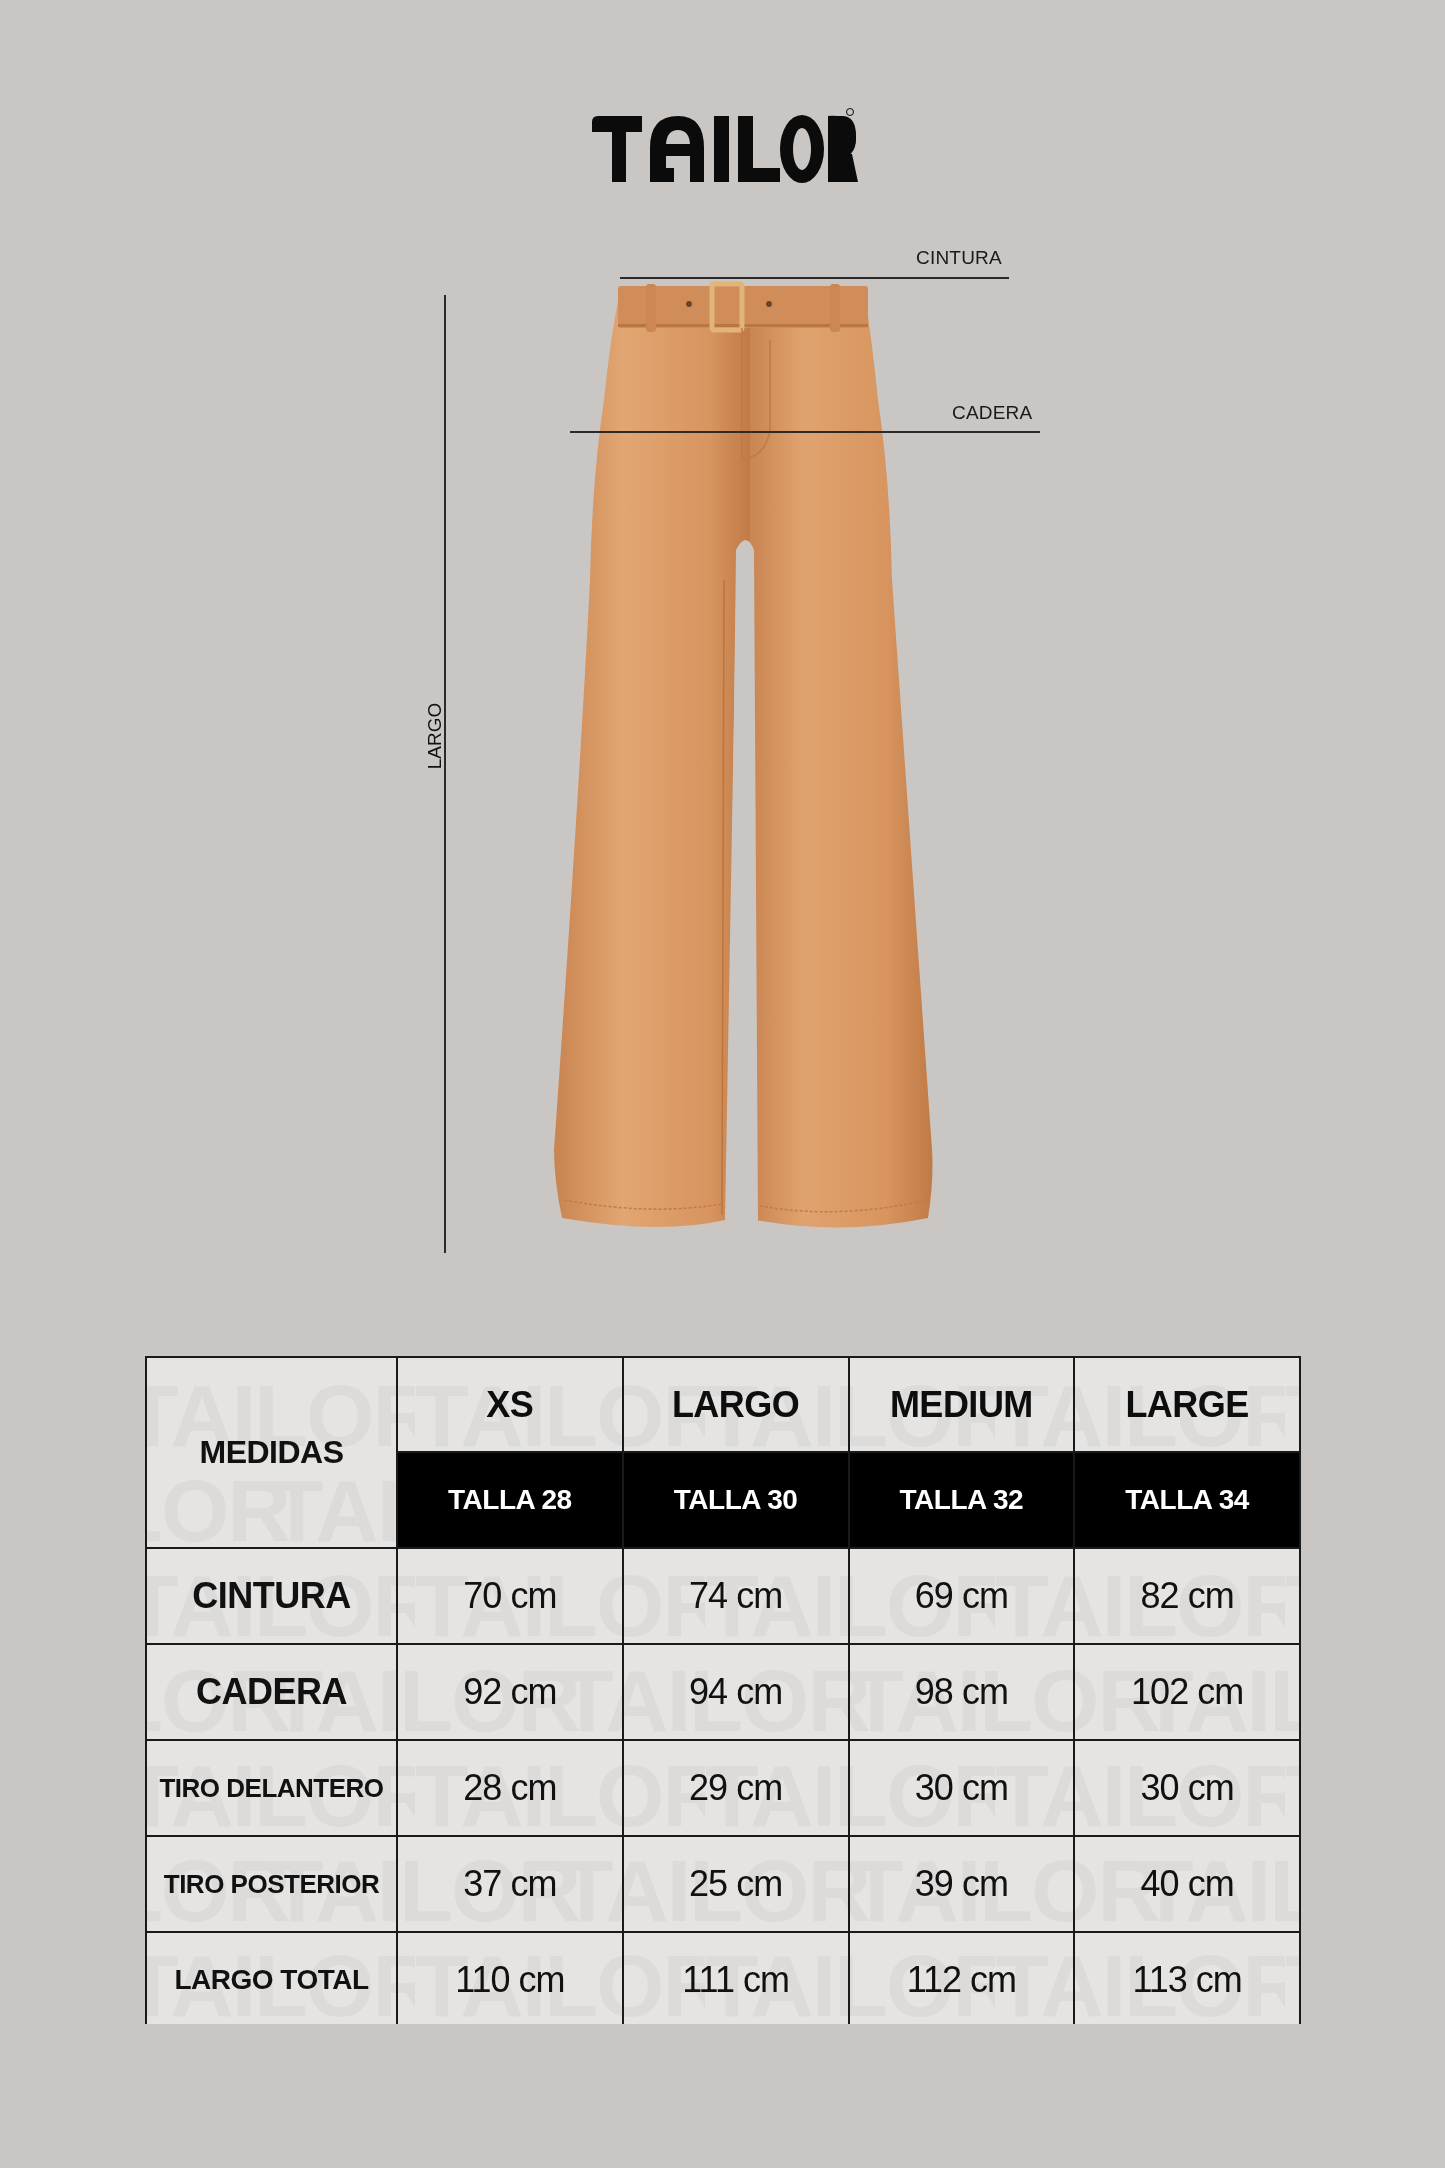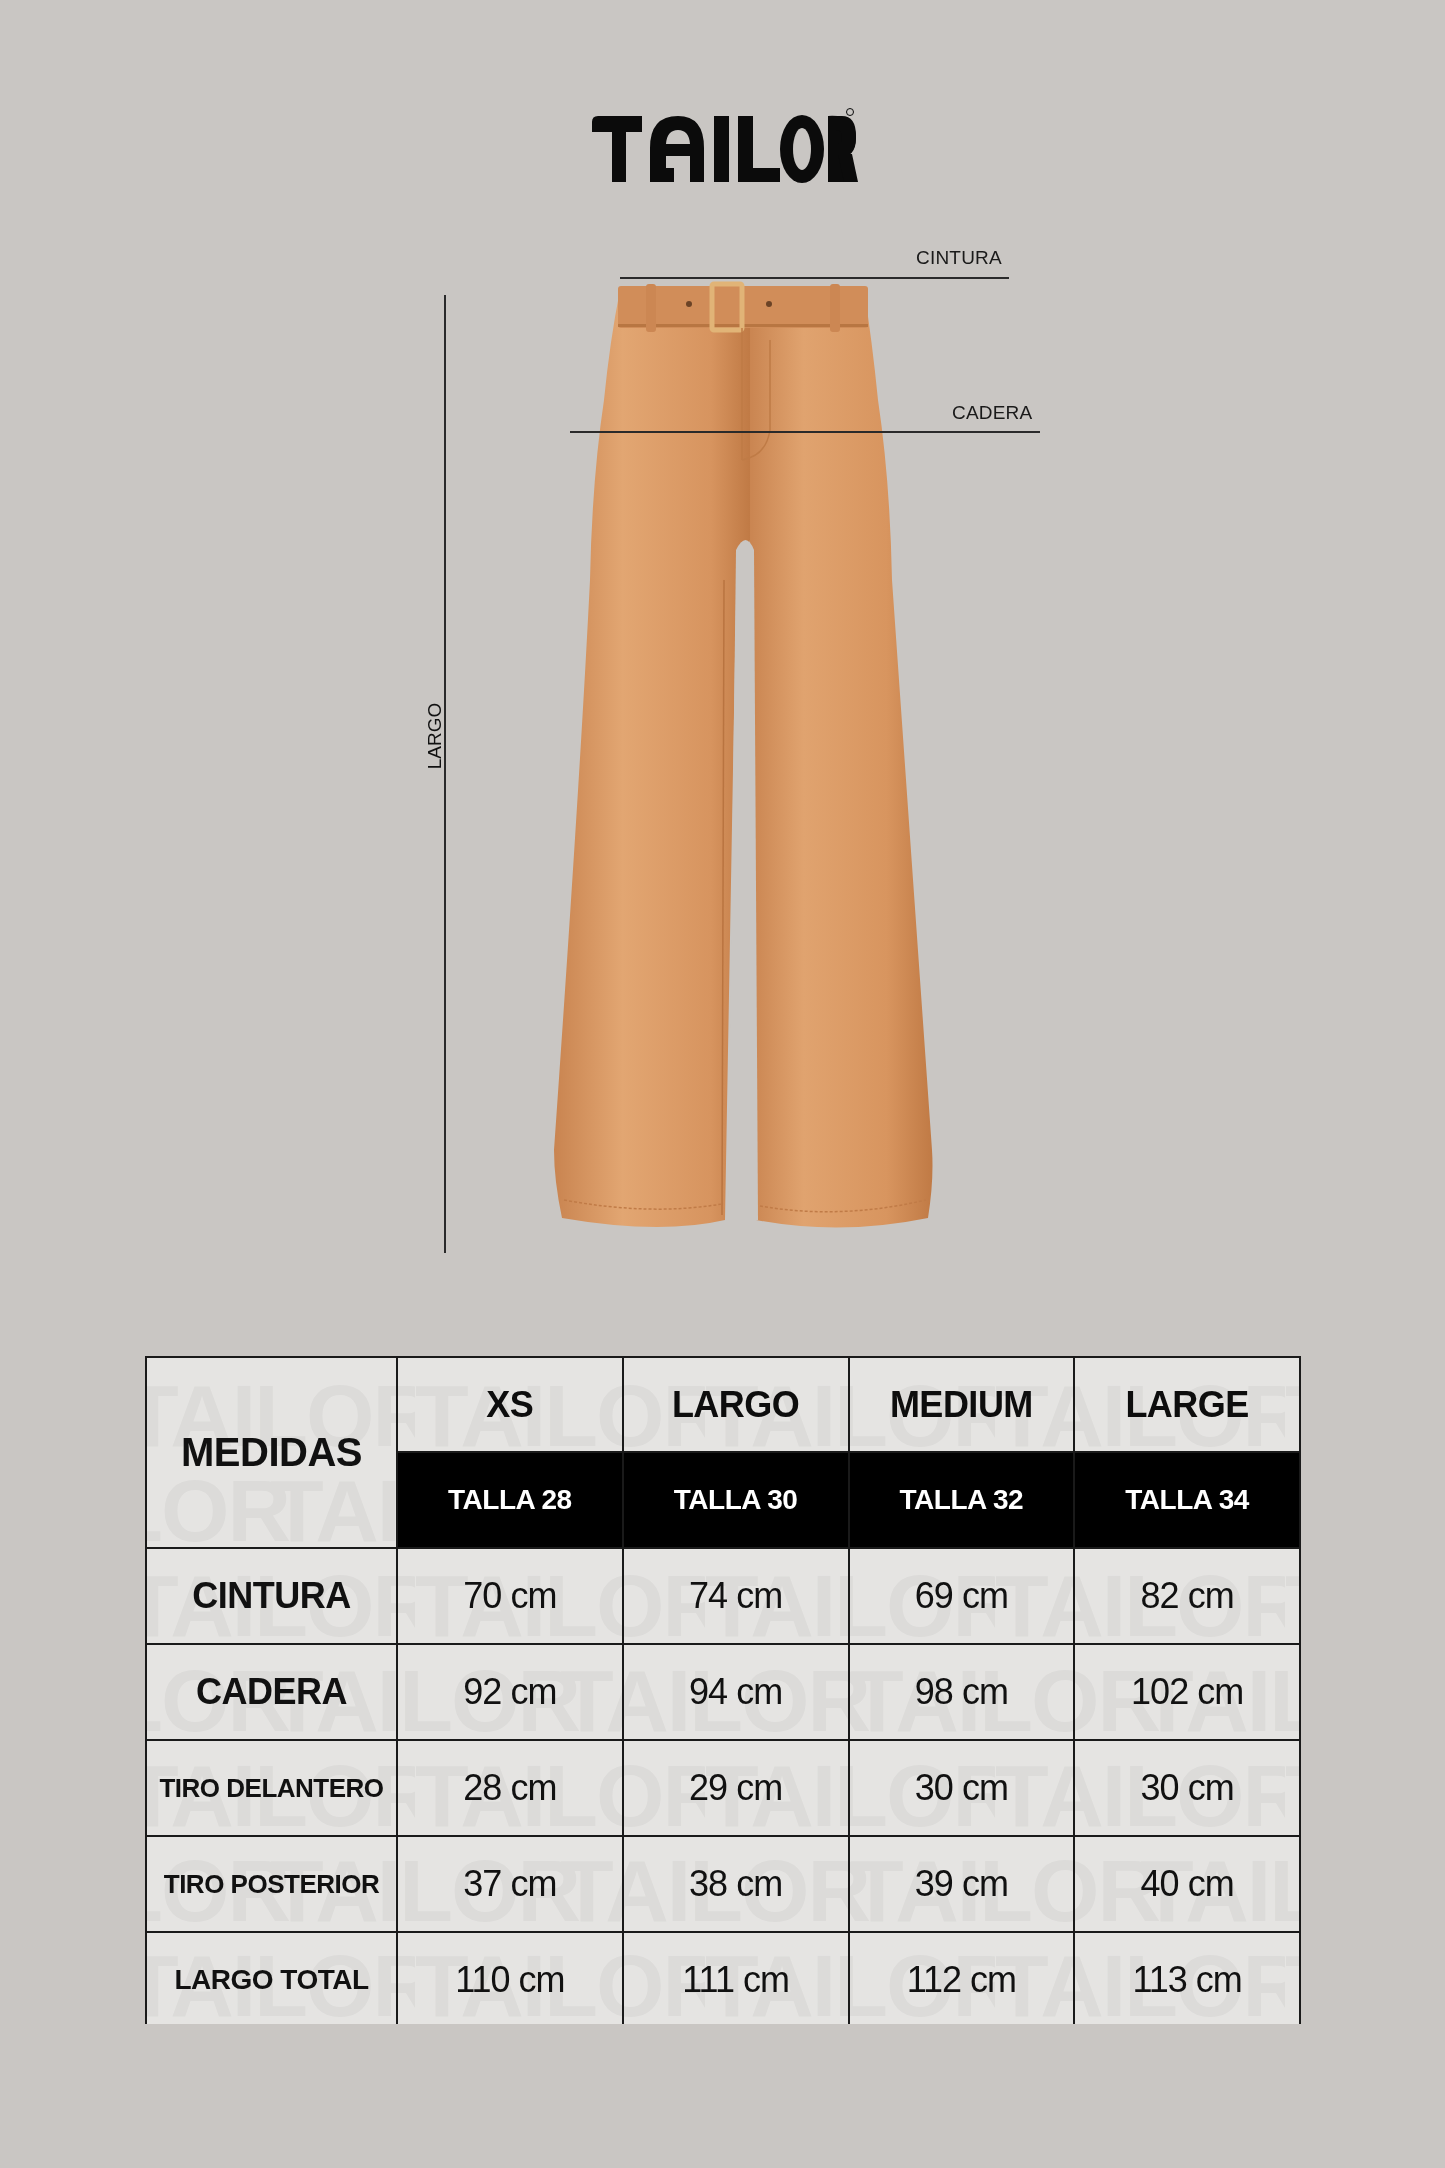--- a/index.html
+++ b/index.html
@@ -22,21 +22,21 @@
   .watermark { position:absolute; inset:0; pointer-events:none; opacity:1; }
   table.sizes {
     position:absolute; left:0; top:0; width:1156px; height:668px; border-collapse:collapse; table-layout:fixed;
   }
   table.sizes td, table.sizes th {
     border:2px solid #1a1a1a; text-align:center; vertical-align:middle; padding:0;
   }
   .col-first { width:251px; }
   .h-size { font-size:36px; font-weight:bold; color:#0d0d0d; height:93px; letter-spacing:-0.5px; }
   .h-talla { background:#000000; color:#fff; font-size:28px; font-weight:bold; height:94px; letter-spacing:-0.5px; }
-  .h-medidas { font-size:40px; font-weight:bold; letter-spacing:-0.5px; }
+  .h-medidas { font-size:32px; font-weight:bold; letter-spacing:-0.5px; }
   .row-label-big { font-size:36px; font-weight:bold; letter-spacing:-0.5px; }
   .row-label-small { font-size:26px; font-weight:bold; letter-spacing:-0.5px; }
   .val { font-size:36px; font-weight:normal; letter-spacing:-1px; }
   table.sizes tr.data-row td { height:94px; }
 </style>
 </head>
 <body>
 
 <div class="logo">
   <svg viewBox="0 0 270 80">
@@ -164,21 +164,21 @@
     <tr class="data-row">
       <td class="row-label-small">TIRO DELANTERO</td>
       <td class="val">28 cm</td>
       <td class="val">29 cm</td>
       <td class="val">30 cm</td>
       <td class="val">30 cm</td>
     </tr>
     <tr class="data-row">
       <td class="row-label-small">TIRO POSTERIOR</td>
       <td class="val">37 cm</td>
-      <td class="val">38 cm</td>
+      <td class="val">25 cm</td>
       <td class="val">39 cm</td>
       <td class="val">40 cm</td>
     </tr>
     <tr class="data-row">
       <td class="row-label-small" style="font-size:28px;">LARGO TOTAL</td>
       <td class="val">110 cm</td>
       <td class="val">111 cm</td>
       <td class="val">112 cm</td>
       <td class="val">113 cm</td>
     </tr>

